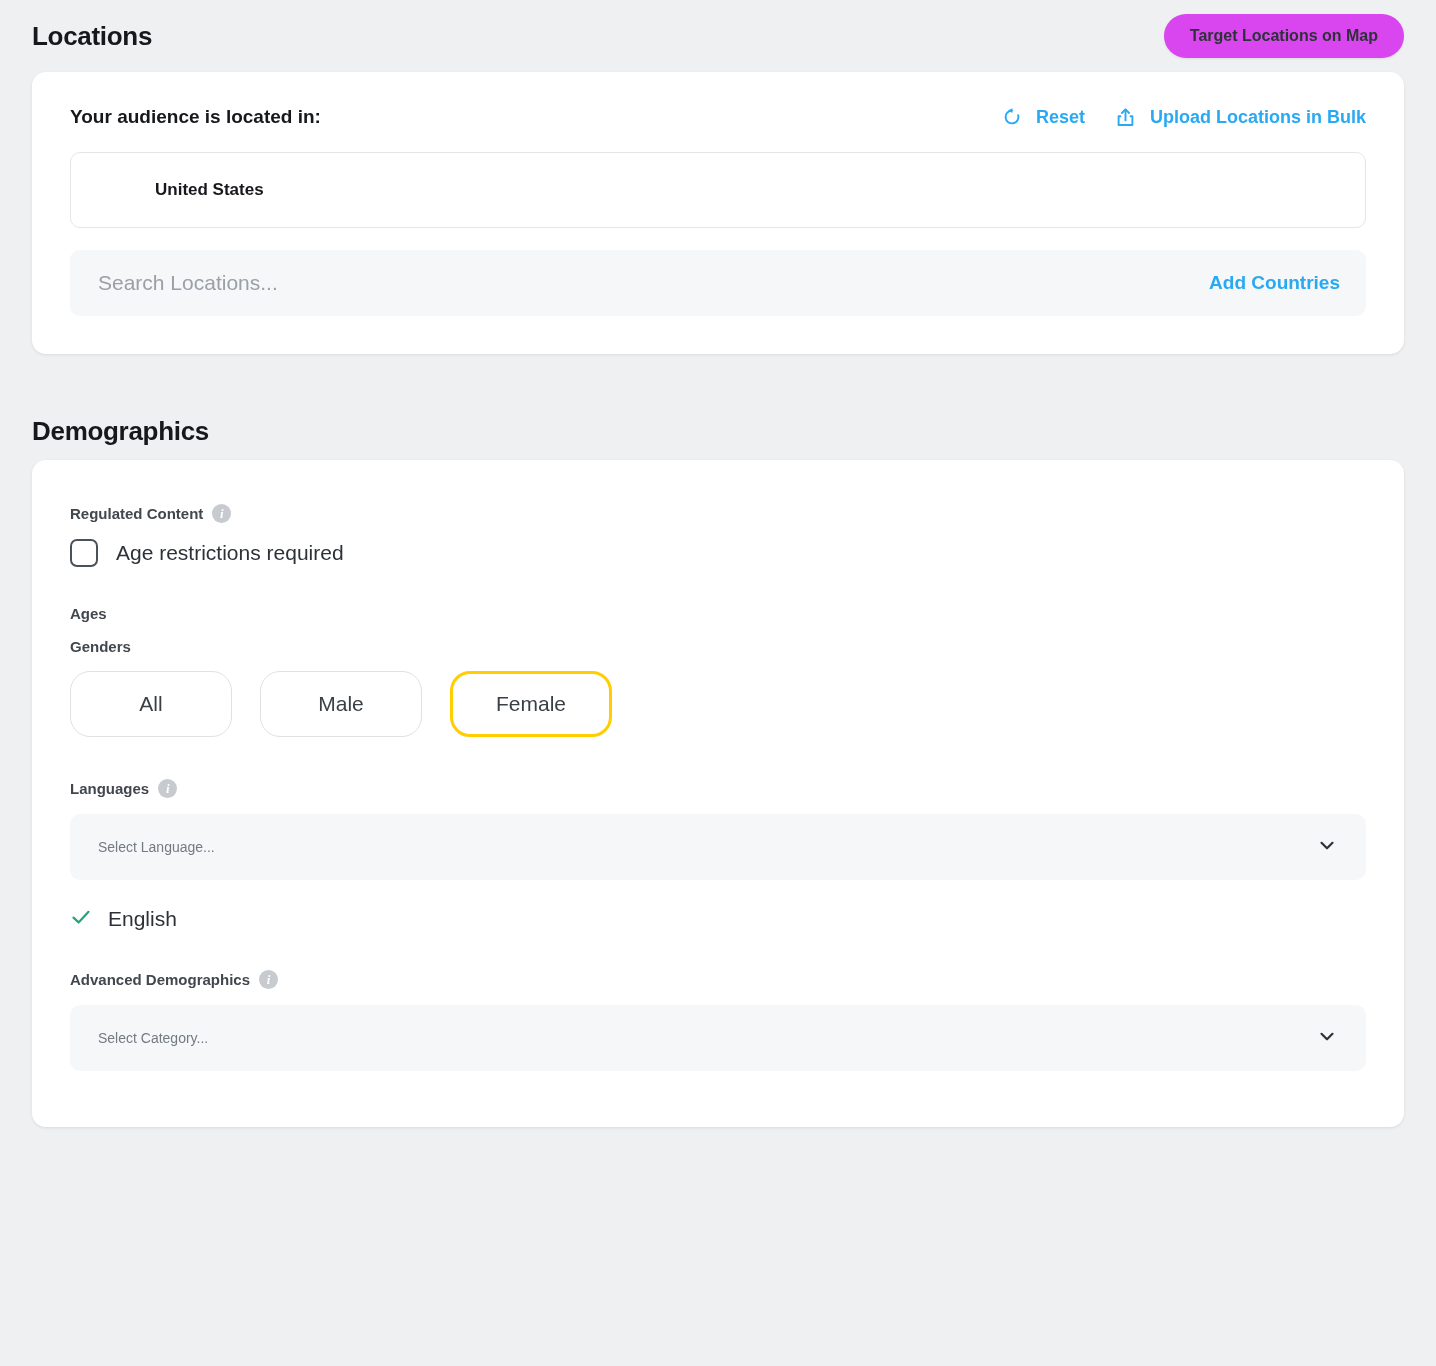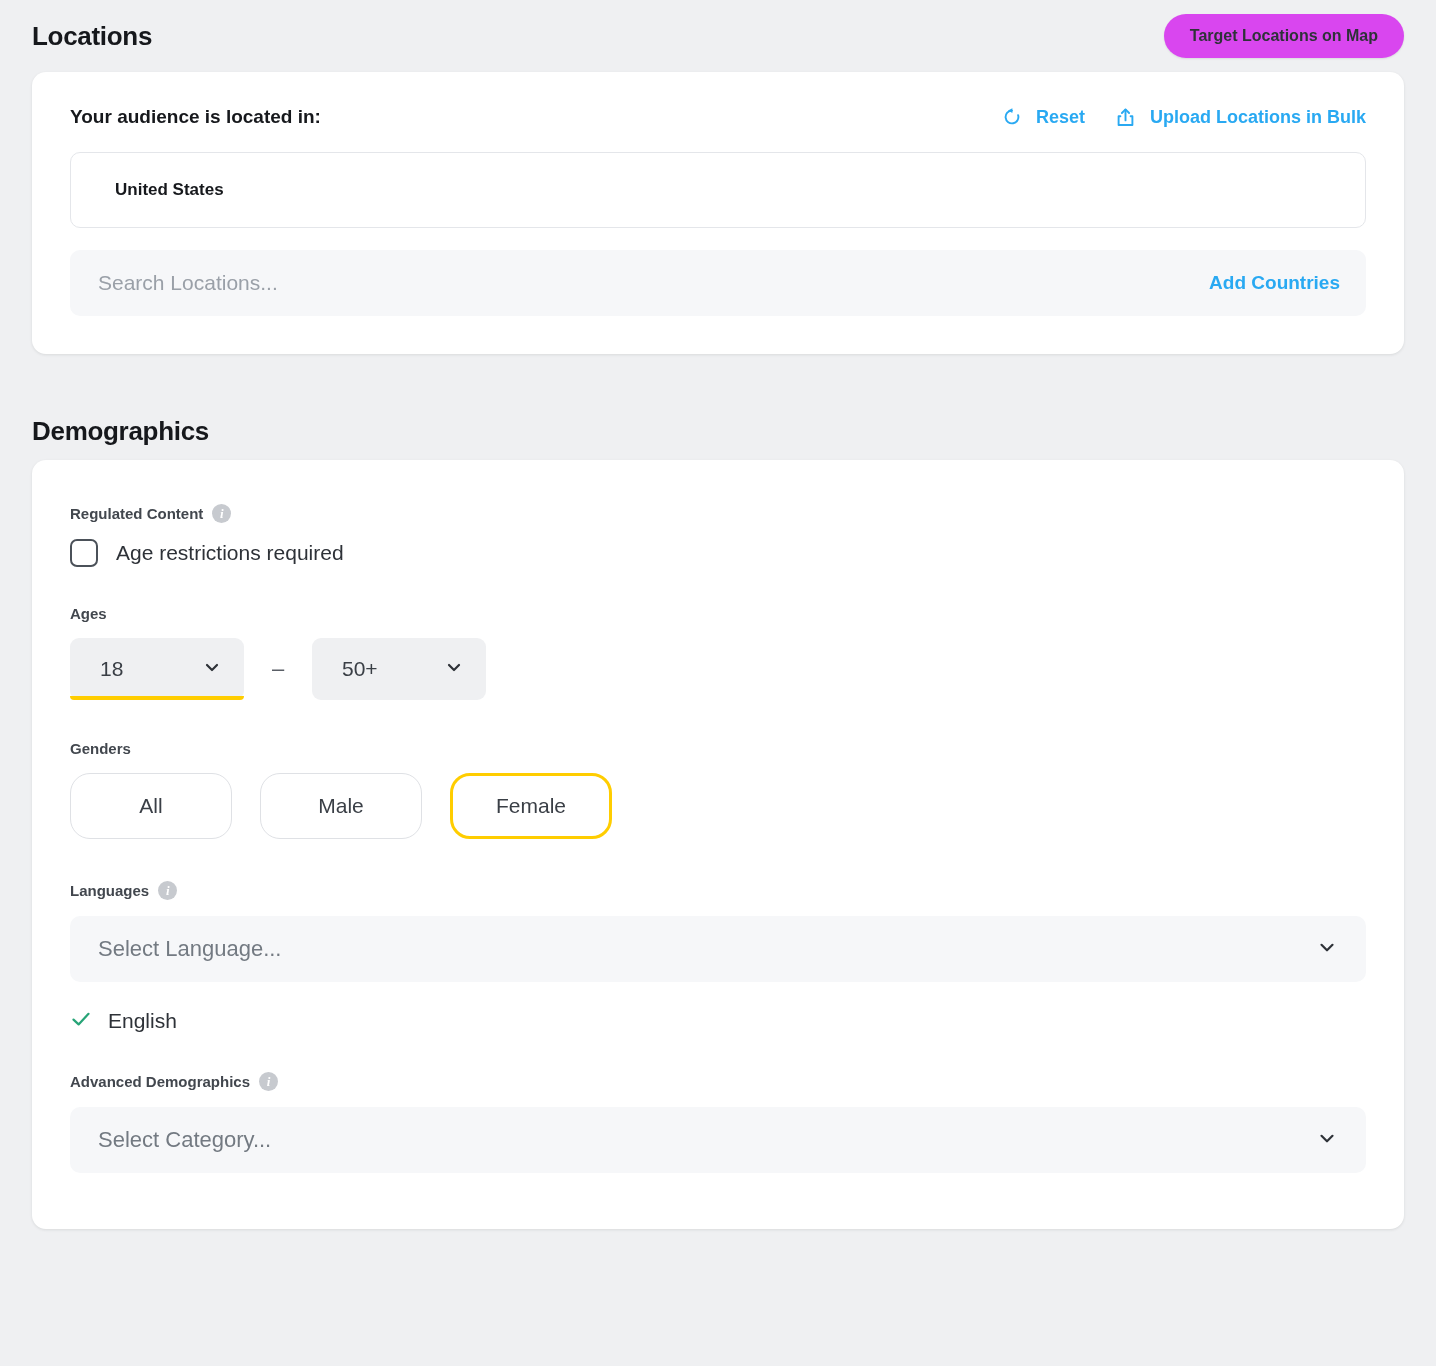--- a/index.html
+++ b/index.html
@@ -97,21 +97,21 @@
     white-space: nowrap;
   }
   .link-action svg { display: block; }
 
   .selected-box {
     border: 1px solid #e4e6ea;
     border-radius: 10px;
     height: 76px;
     display: flex;
     align-items: center;
-    padding: 0 44px;
+    padding: 0 84px;
     box-sizing: border-box;
   }
   .selected-chip {
     font-size: 17px;
     font-weight: bold;
     color: #16181c;
   }
 
   .search-row {
     margin-top: 22px;
@@ -264,21 +264,21 @@
     background: #f6f7f9;
     border-radius: 10px;
     display: flex;
     align-items: center;
     justify-content: space-between;
     padding: 0 28px;
     box-sizing: border-box;
     cursor: pointer;
   }
   .big-select .ph {
-    font-size: 22px;
+    font-size: 14px;
     color: #737a82;
   }
 
   .chosen-row {
     display: flex;
     align-items: center;
     gap: 16px;
     margin-top: 26px;
     margin-bottom: 38px;
   }
@@ -354,39 +354,20 @@
       <div class="checkbox-row">
         <span class="checkbox"></span>
         <span class="checkbox-label">Age restrictions required</span>
       </div>
     </div>
 
     <div class="group">
       <div class="field-label">
         <span>Ages</span>
       </div>
-      <div class="ages-row">
-        <div class="mini-select focused">
-          <span class="val">18</span>
-          <span>
-            <svg width="20" height="20" viewBox="0 0 20 20" fill="none">
-              <path d="M5 8 L10 13 L15 8" stroke="#2e3238" stroke-width="2.2" stroke-linecap="round" stroke-linejoin="round"></path>
-            </svg>
-          </span>
-        </div>
-        <span class="dash">–</span>
-        <div class="mini-select">
-          <span class="val">50+</span>
-          <span>
-            <svg width="20" height="20" viewBox="0 0 20 20" fill="none">
-              <path d="M5 8 L10 13 L15 8" stroke="#2e3238" stroke-width="2.2" stroke-linecap="round" stroke-linejoin="round"></path>
-            </svg>
-          </span>
-        </div>
-      </div>
     </div>
 
     <div class="group">
       <div class="field-label">
         <span>Genders</span>
       </div>
       <div class="gender-row">
         <button class="gender-btn">All</button>
         <button class="gender-btn">Male</button>
         <button class="gender-btn selected">Female</button>

